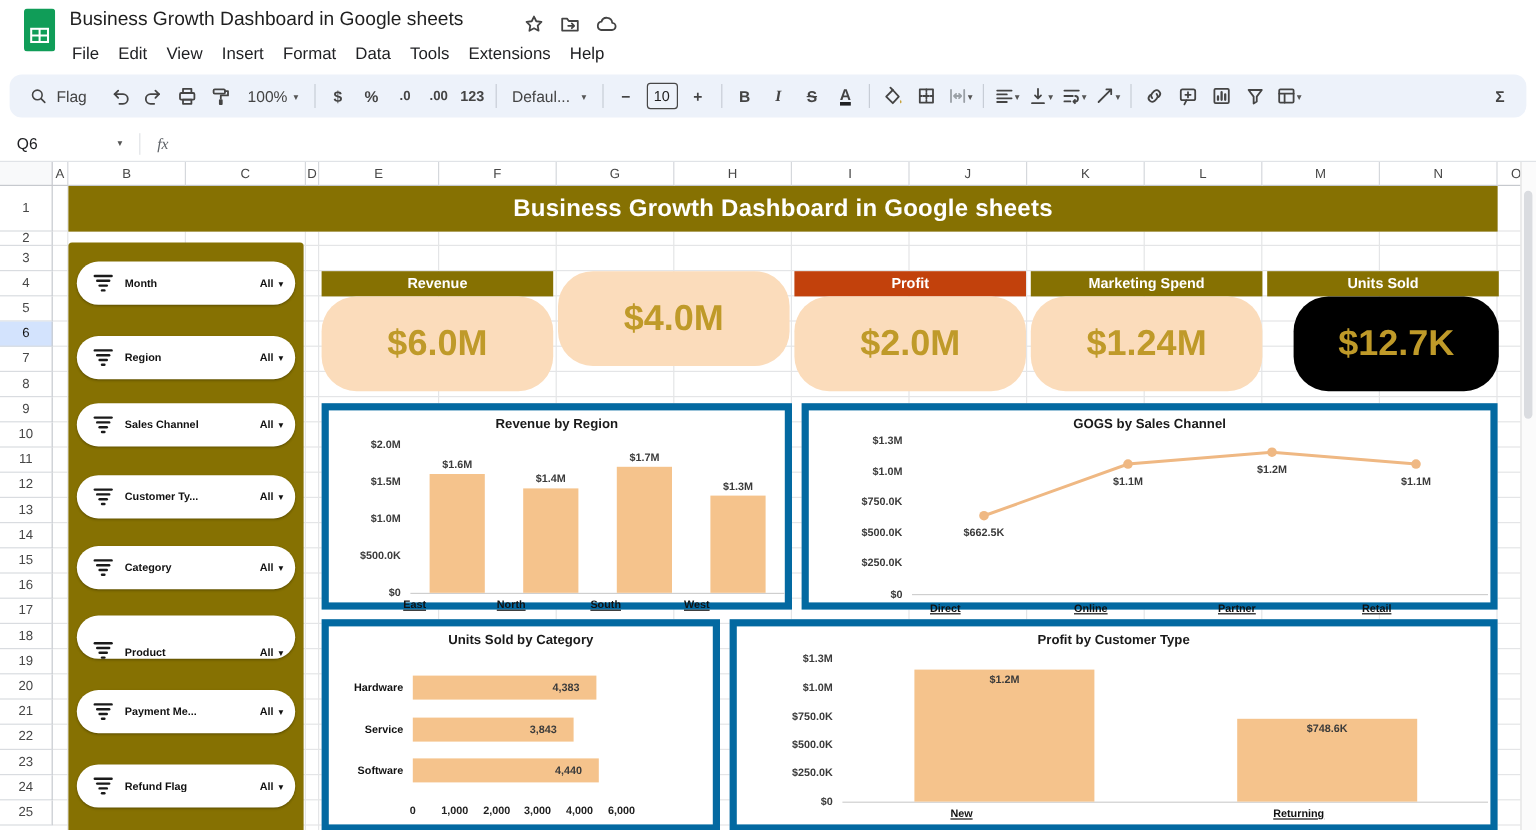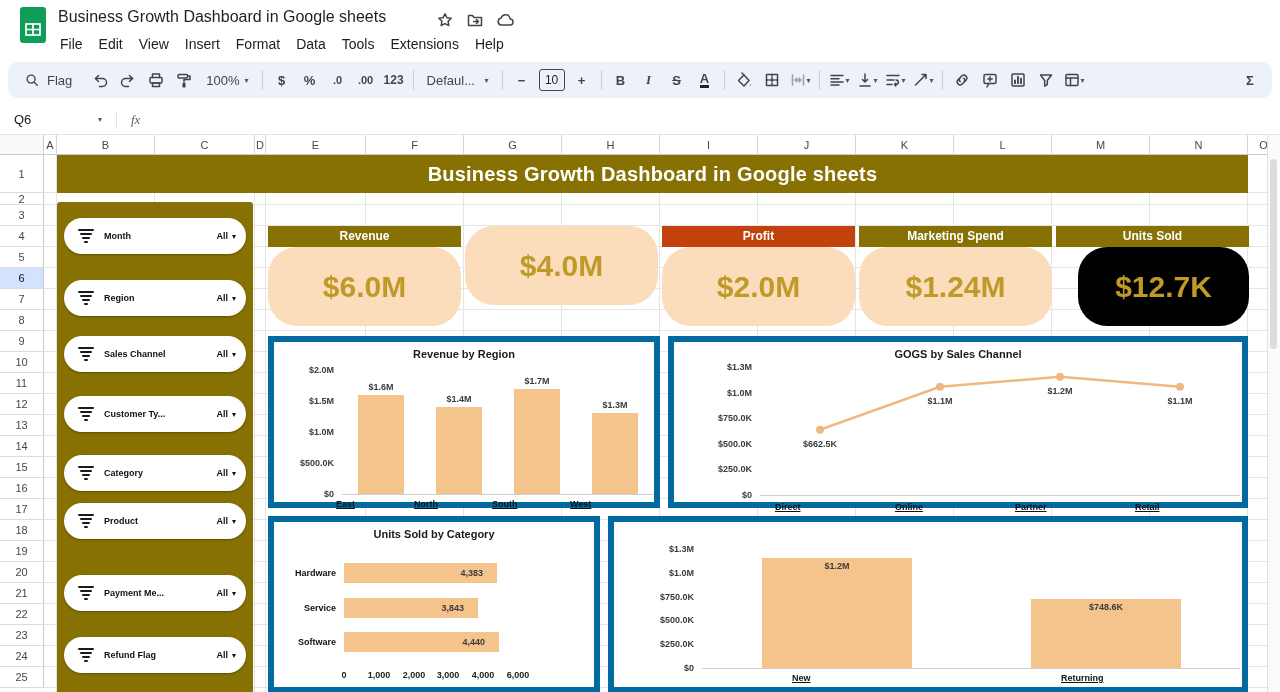--- a/index.html
+++ b/index.html
@@ -429,21 +429,21 @@
           <div class="slicer-icon">
             <div class="fbar" style="width: 16px;"></div>
             <div class="fbar" style="width: 12px;"></div>
             <div class="fbar" style="width: 8px;"></div>
             <div class="fbar" style="width: 4px;"></div>
           </div>
           <div class="slicer-label">Category</div>
           <div class="slicer-value">All</div>
           <div class="slicer-caret">▾</div>
         </div>
-        <div class="slicer" style="top: 301px;">
+        <div class="slicer" style="top: 311px; align-items: flex-end;">
           <div class="slicer-icon">
             <div class="fbar" style="width: 16px;"></div>
             <div class="fbar" style="width: 12px;"></div>
             <div class="fbar" style="width: 8px;"></div>
             <div class="fbar" style="width: 4px;"></div>
           </div>
           <div class="slicer-label">Product</div>
           <div class="slicer-value">All</div>
           <div class="slicer-caret">▾</div>
         </div>
@@ -529,20 +529,21 @@
         <div class="hbar-bar" style="left: 70px; top: 110px; width: 155px; height: 20px; background: rgb(245, 195, 140);"></div>
         <div class="hval" style="left: 70px; top: 110px; width: 141px;">4,440</div>
         <div class="xtick" style="left: 50px; top: 148px; width: 40px;">0</div>
         <div class="xtick" style="left: 85px; top: 148px; width: 40px;">1,000</div>
         <div class="xtick" style="left: 120px; top: 148px; width: 40px;">2,000</div>
         <div class="xtick" style="left: 154px; top: 148px; width: 40px;">3,000</div>
         <div class="xtick" style="left: 189px; top: 148px; width: 40px;">4,000</div>
         <div class="xtick" style="left: 224px; top: 148px; width: 40px;">6,000</div>
       </div>
     <div class="chart-card" id="chart4">
+      <div class="chart-title">Profit by Customer Type</div>
     <div class="ytick" style="top: 22px; left: 4px; width: 76px;">$1.3M</div>
         <div class="ytick" style="top: 45.8px; left: 4px; width: 76px;">$1.0M</div>
         <div class="ytick" style="top: 69.6px; left: 4px; width: 76px;">$750.0K</div>
         <div class="ytick" style="top: 93.4px; left: 4px; width: 76px;">$500.0K</div>
         <div class="ytick" style="top: 117.2px; left: 4px; width: 76px;">$250.0K</div>
         <div class="ytick" style="top: 141px; left: 4px; width: 76px;">$0</div>
         <div class="axis-base" style="left: 88px; top: 146px; width: 538px;"></div>
         <div class="cbar" style="left: 148px; top: 36px; width: 150px; height: 110px; background: rgb(245, 195, 140);"></div>
         <div class="val" style="left: 178px; top: 39px; width: 90px;">$1.2M</div>
         <div class="cat" style="left: 178px; top: 151px; width: 90px;">New</div>

